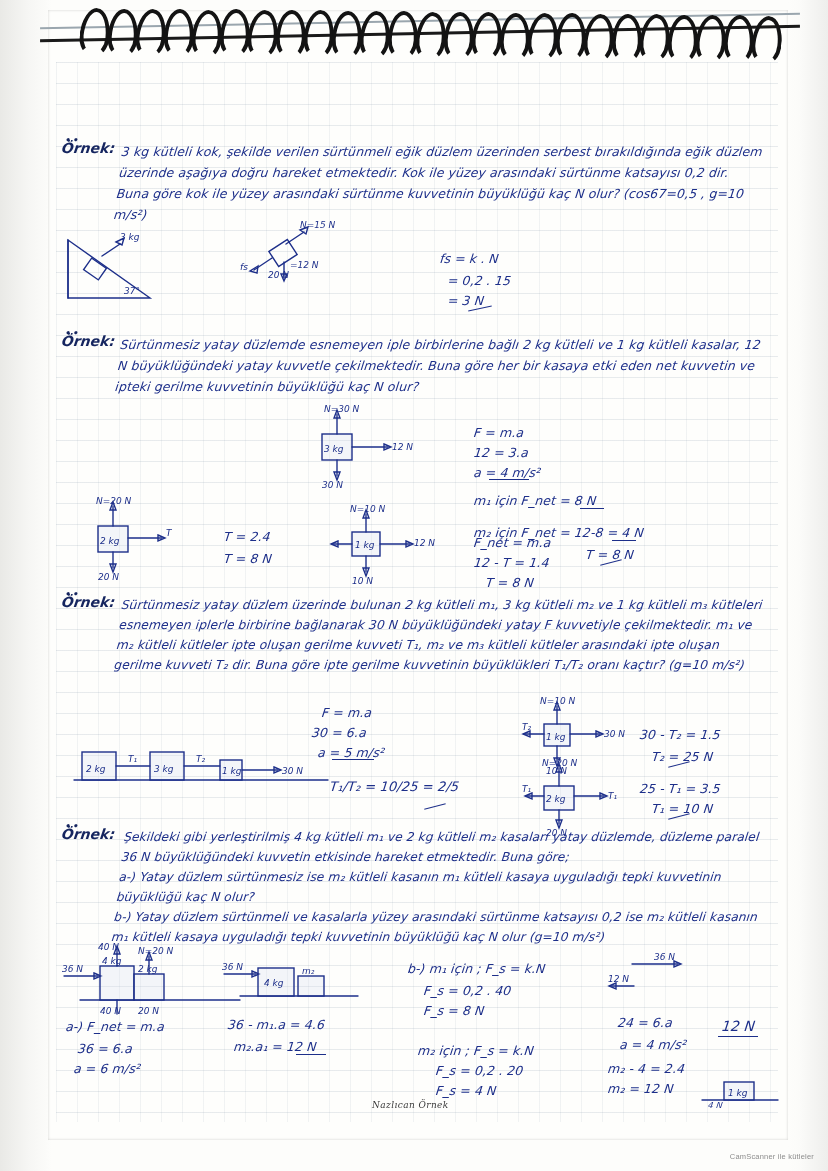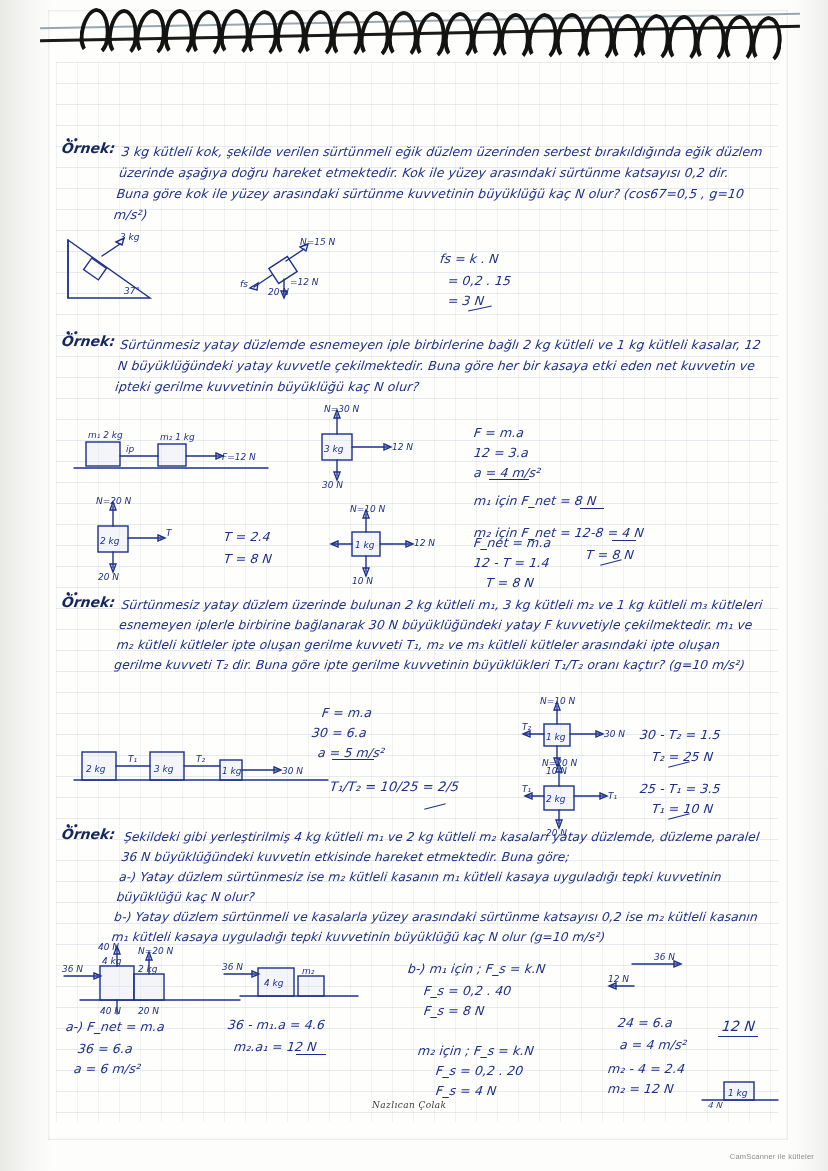--- a/index.html
+++ b/index.html
@@ -218,21 +218,21 @@
       <polygon points="10,82 92,82 10,24"></polygon>
       <rect x="28" y="46" width="18" height="14" transform="rotate(35 37 53)"></rect>
       <line x1="44" y1="40" x2="62" y2="28"></line>
       <path d="M58 26 l8 -4 l-2 7 z" fill="#1d2f8a"></path>
       <text x="62" y="24">3 kg</text>
       <text x="66" y="78">37°</text>
       <line x1="10" y1="82" x2="10" y2="24"></line>
     </svg>
   </div>
 
-  <div class="fig" style="left:238px; top:233px;">
+  <div class="fig" style="left:238px; top:216px;">
     <svg class="ink" width="150" height="80" viewBox="0 0 150 80">
       <rect x="34" y="28" width="22" height="18" transform="rotate(-33 45 37)"></rect>
       <line x1="48" y1="28" x2="66" y2="16"></line>
       <path d="M62 14 l8 -3 l-2 7 z" fill="#1d2f8a"></path>
       <text x="62" y="12">N=15 N</text>
       <line x1="34" y1="42" x2="16" y2="54"></line>
       <path d="M20 50 l-8 5 l7 2 z" fill="#1d2f8a"></path>
       <text x="2" y="54">fs</text>
       <text x="30" y="62">20 N</text>
       <line x1="46" y1="46" x2="46" y2="62"></line>
@@ -244,34 +244,20 @@
   <div class="hw" style="left:440px; top:250px;">fs = k . N</div>
   <div class="hw" style="left:448px; top:272px;">= 0,2 . 15</div>
   <div class="hw" style="left:448px; top:292px;">= 3 N</div>
   <div class="sol-underline" style="left:468px; top:308px; width:24px; transform:rotate(-12deg);"></div>
 
   <div class="label-ornek" style="left:62px; top:333px;">
     <span class="dots">••</span><span>Örnek</span>:
   </div>
   <div class="hw" style="left:118px; top:334px; width:652px; line-height:21px; font-size:12.5px;">Sürtünmesiz yatay düzlemde esnemeyen iple birbirlerine bağlı 2 kg kütleli ve 1 kg kütleli kasalar, 12 N büyüklüğündeki yatay kuvvetle çekilmektedir. Buna göre her bir kasaya etki eden net kuvvetin ve ipteki gerilme kuvvetinin büyüklüğü kaç N olur?</div>
 
-  <div class="fig" style="left:72px; top:418px;">
-    <svg class="ink" width="200" height="60" viewBox="0 0 200 60">
-      <line x1="2" y1="50" x2="196" y2="50"></line>
-      <rect x="14" y="24" width="34" height="24" class="fillbox"></rect>
-      <text x="16" y="20">m₁ 2 kg</text>
-      <line x1="48" y1="38" x2="86" y2="38"></line>
-      <text x="54" y="34">ip</text>
-      <rect x="86" y="26" width="28" height="22" class="fillbox"></rect>
-      <text x="88" y="22">m₂ 1 kg</text>
-      <line x1="114" y1="38" x2="148" y2="38"></line>
-      <path d="M144 35 l7 3 l-7 3 z" fill="#1d2f8a"></path>
-      <text x="150" y="42">F=12 N</text>
-    </svg>
-  </div>
 
   <div class="fig" style="left:296px; top:408px;">
     <svg class="ink" width="150" height="80" viewBox="0 0 150 80">
       <rect x="26" y="26" width="30" height="26" class="fillbox"></rect>
       <text x="28" y="44">3 kg</text>
       <line x1="41" y1="26" x2="41" y2="6"></line>
       <path d="M38 10 l3 -8 l3 8 z" fill="#1d2f8a"></path>
       <text x="28" y="4">N=30 N</text>
       <line x1="56" y1="39" x2="92" y2="39"></line>
       <path d="M88 36 l7 3 l-7 3 z" fill="#1d2f8a"></path>
@@ -491,16 +477,16 @@
 
   <div class="fig" style="left:700px; top:1072px;">
     <svg class="ink" width="80" height="38" viewBox="0 0 80 38">
       <line x1="2" y1="28" x2="78" y2="28"></line>
       <rect x="24" y="10" width="30" height="18" class="fillbox"></rect>
       <text x="28" y="24">1 kg</text>
     </svg>
   </div>
   <div class="hw tiny" style="left:708px; top:1100px;">4 N</div>
 
-  <div class="footer-sign">Nazlıcan Çolak</div>
+  <div class="footer-sign">Nazlıcan Örnek</div>
   <div class="camscanner">CamScanner ile kütleler</div>
 
 </div>
 
 </body></html>

